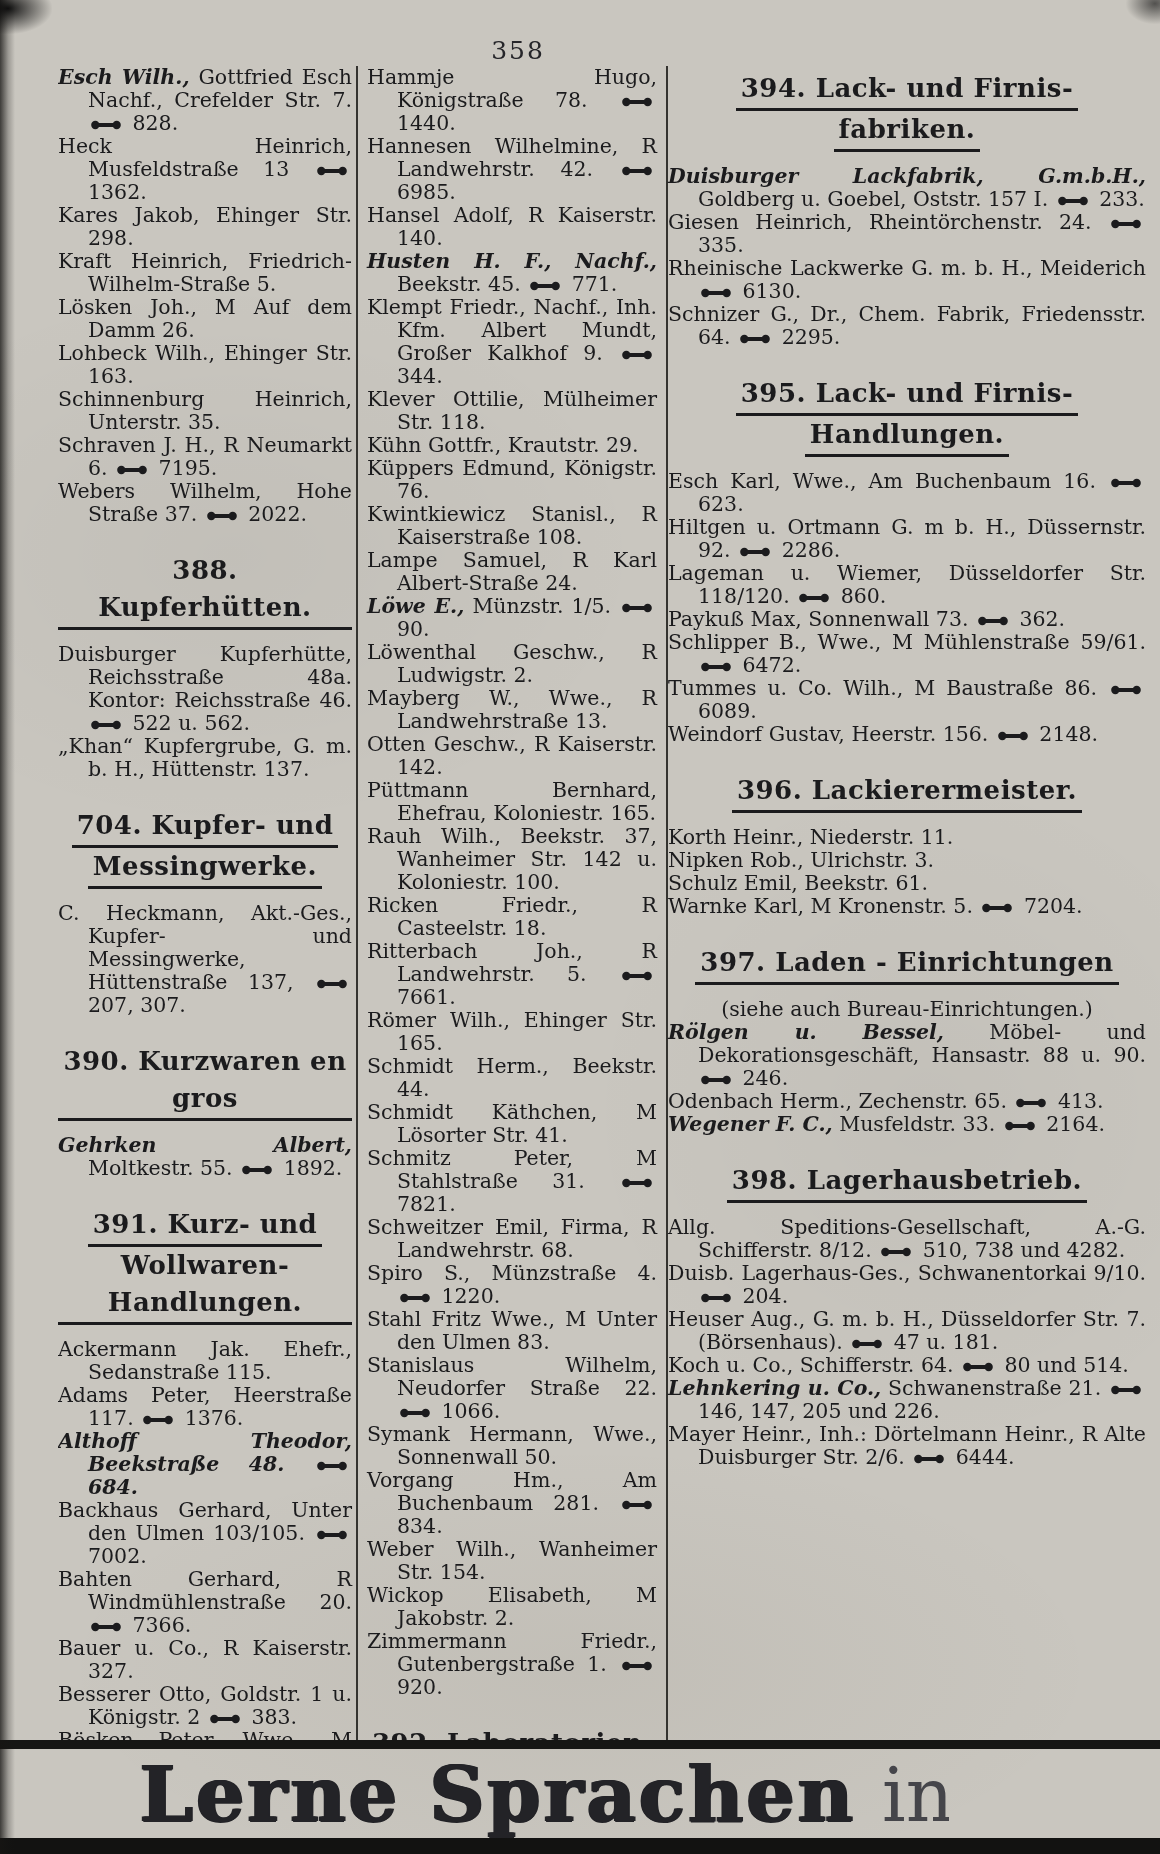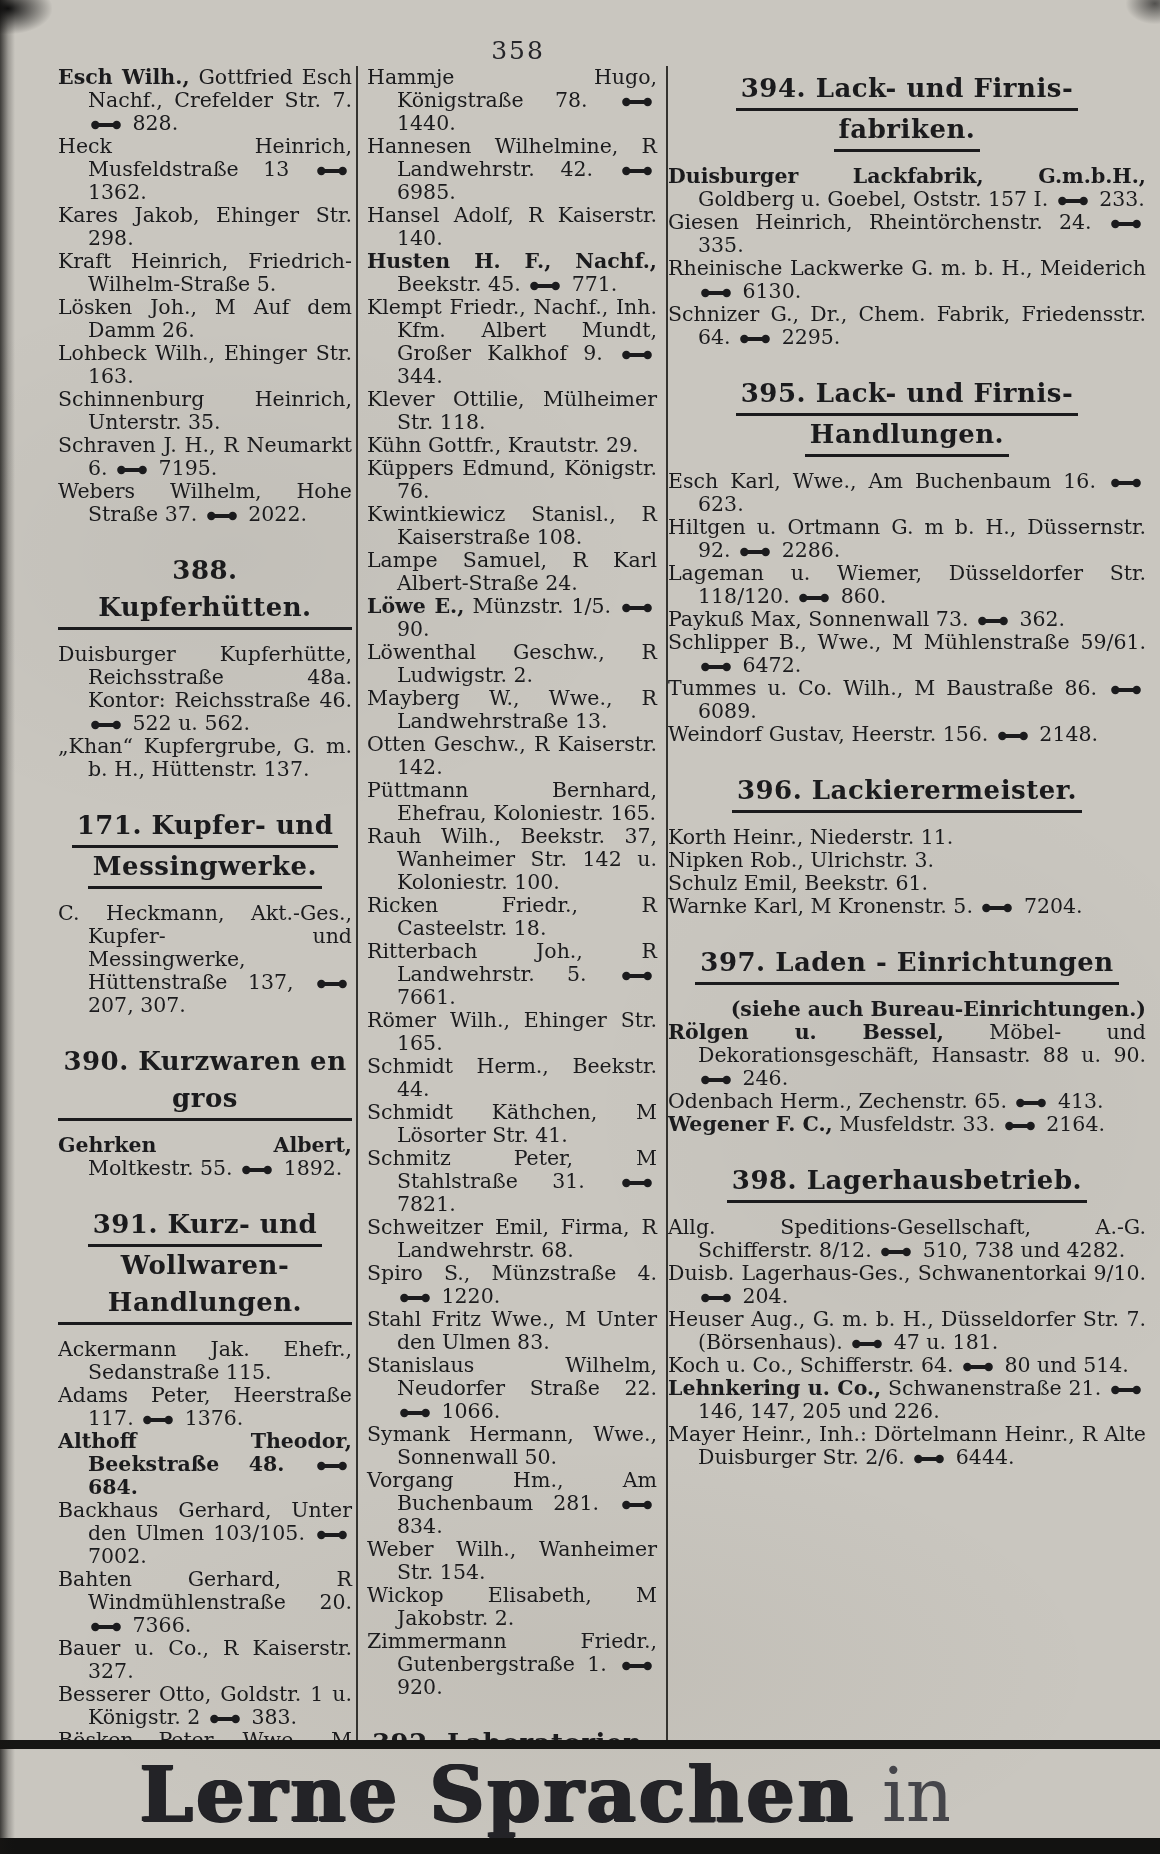--- a/index.html
+++ b/index.html
@@ -16,22 +16,22 @@
   .pageno{position:absolute;top:36px;left:58px;width:920px;text-align:center;
     font-size:25px;letter-spacing:2px;color:#26262a;}
   .columns{position:absolute;top:66px;left:58px;width:1088px;height:1674px;
     display:flex;overflow:hidden;}
   .col{box-sizing:border-box;}
   .col1{width:298px;padding-right:4px;}
   .col2{width:312px;border-left:2px solid #34332f;border-right:2px solid #34332f;padding:0 9px;}
   .col3{flex:1;padding-left:0;}
   .entry{margin:0;font-size:20.5px;line-height:23px;text-align:justify;
     padding-left:30px;text-indent:-30px;hyphens:auto;}
-  .entry b{font-weight:bold;}
-  .note{text-align:right;font-weight:bold;}
+  .entry b{font-weight:bold;font-style:italic;}
+  .note{text-align:center;}
   .sec{margin:26px 0 13px;text-align:center;}
   .col > .sec:first-child{margin-top:4px;}
   .secline{line-height:37px;}
   .secline span{display:inline-block;font-weight:bold;font-size:26px;
     border-bottom:3px solid #1b1b1d;padding:0 5px 1px;letter-spacing:0.5px;}
   .ph{display:inline-block;width:30px;height:10px;margin:0 5px 0 3px;vertical-align:0;}
   .ph svg{display:block;fill:#1b1b1d;}
   .rule{position:absolute;left:0;top:1740px;width:1160px;height:9px;background:#161614;}
   .footer{position:absolute;left:0;top:1752px;width:949px;height:86px;overflow:hidden;
     text-align:center;white-space:nowrap;}
@@ -83,21 +83,21 @@
         <div class="sec">
           <div class="secline"><span>388. Kupferhütten.</span></div>
         </div>
         <p class="entry">Duisburger Kupferhütte, Reichsstraße 48a. Kontor: Reichsstraße 46. <span class="ph"><svg viewBox="0 0 36 12" width="30" height="10">
               <circle cx="5.2" cy="6" r="5"></circle>
               <circle cx="30.8" cy="6" r="5"></circle>
               <rect x="5" y="3.6" width="26" height="4.8" rx="2.2"></rect>
             </svg></span> 522 u. 562.</p>
         <p class="entry">„Khan“ Kupfergrube, G. m. b. H., Hüttenstr. 137.</p>
         <div class="sec">
-          <div class="secline"><span>171. Kupfer- und</span></div>
+          <div class="secline"><span>704. Kupfer- und</span></div>
           <div class="secline"><span>Messingwerke.</span></div>
         </div>
         <p class="entry">C. Heckmann, Akt.-Ges., Kupfer- und Messingwerke, Hüttenstraße 137, <span class="ph"><svg viewBox="0 0 36 12" width="30" height="10">
               <circle cx="5.2" cy="6" r="5"></circle>
               <circle cx="30.8" cy="6" r="5"></circle>
               <rect x="5" y="3.6" width="26" height="4.8" rx="2.2"></rect>
             </svg></span> 207, 307.</p>
         <div class="sec">
           <div class="secline"><span>390. Kurzwaren en gros</span></div>
         </div>

